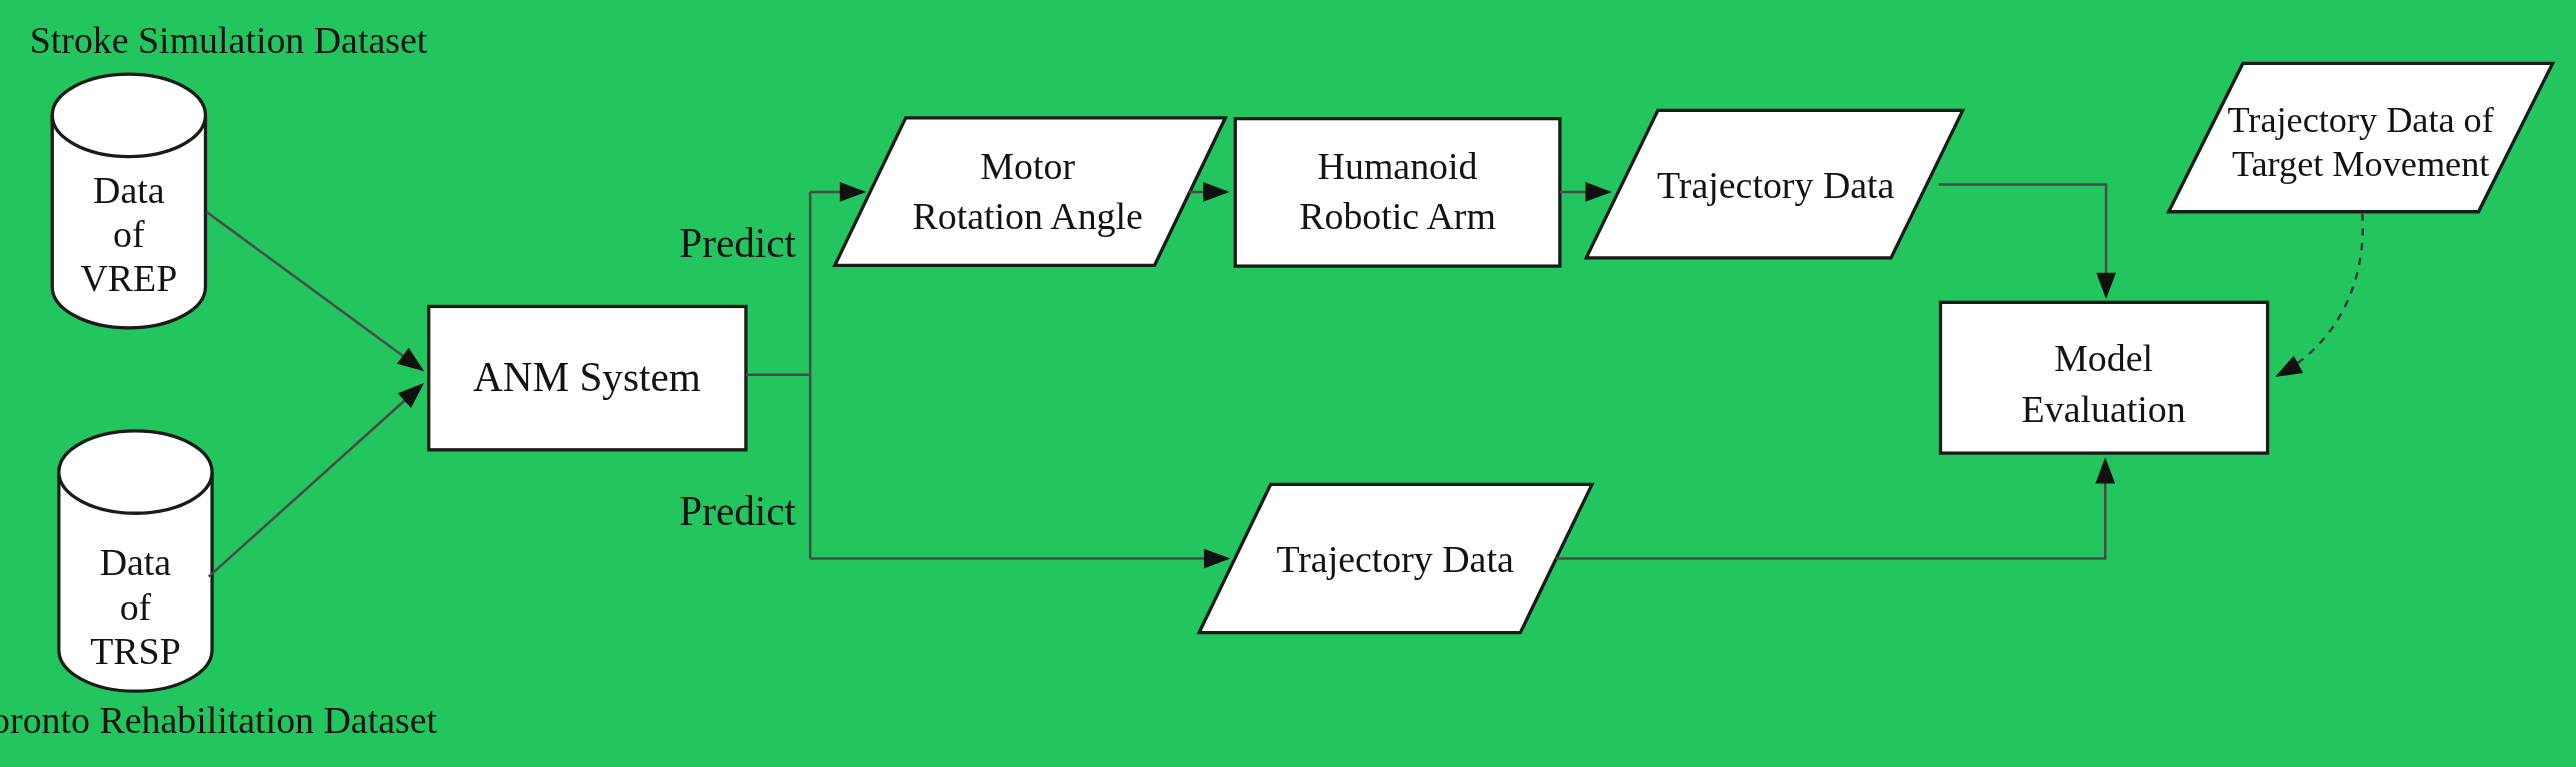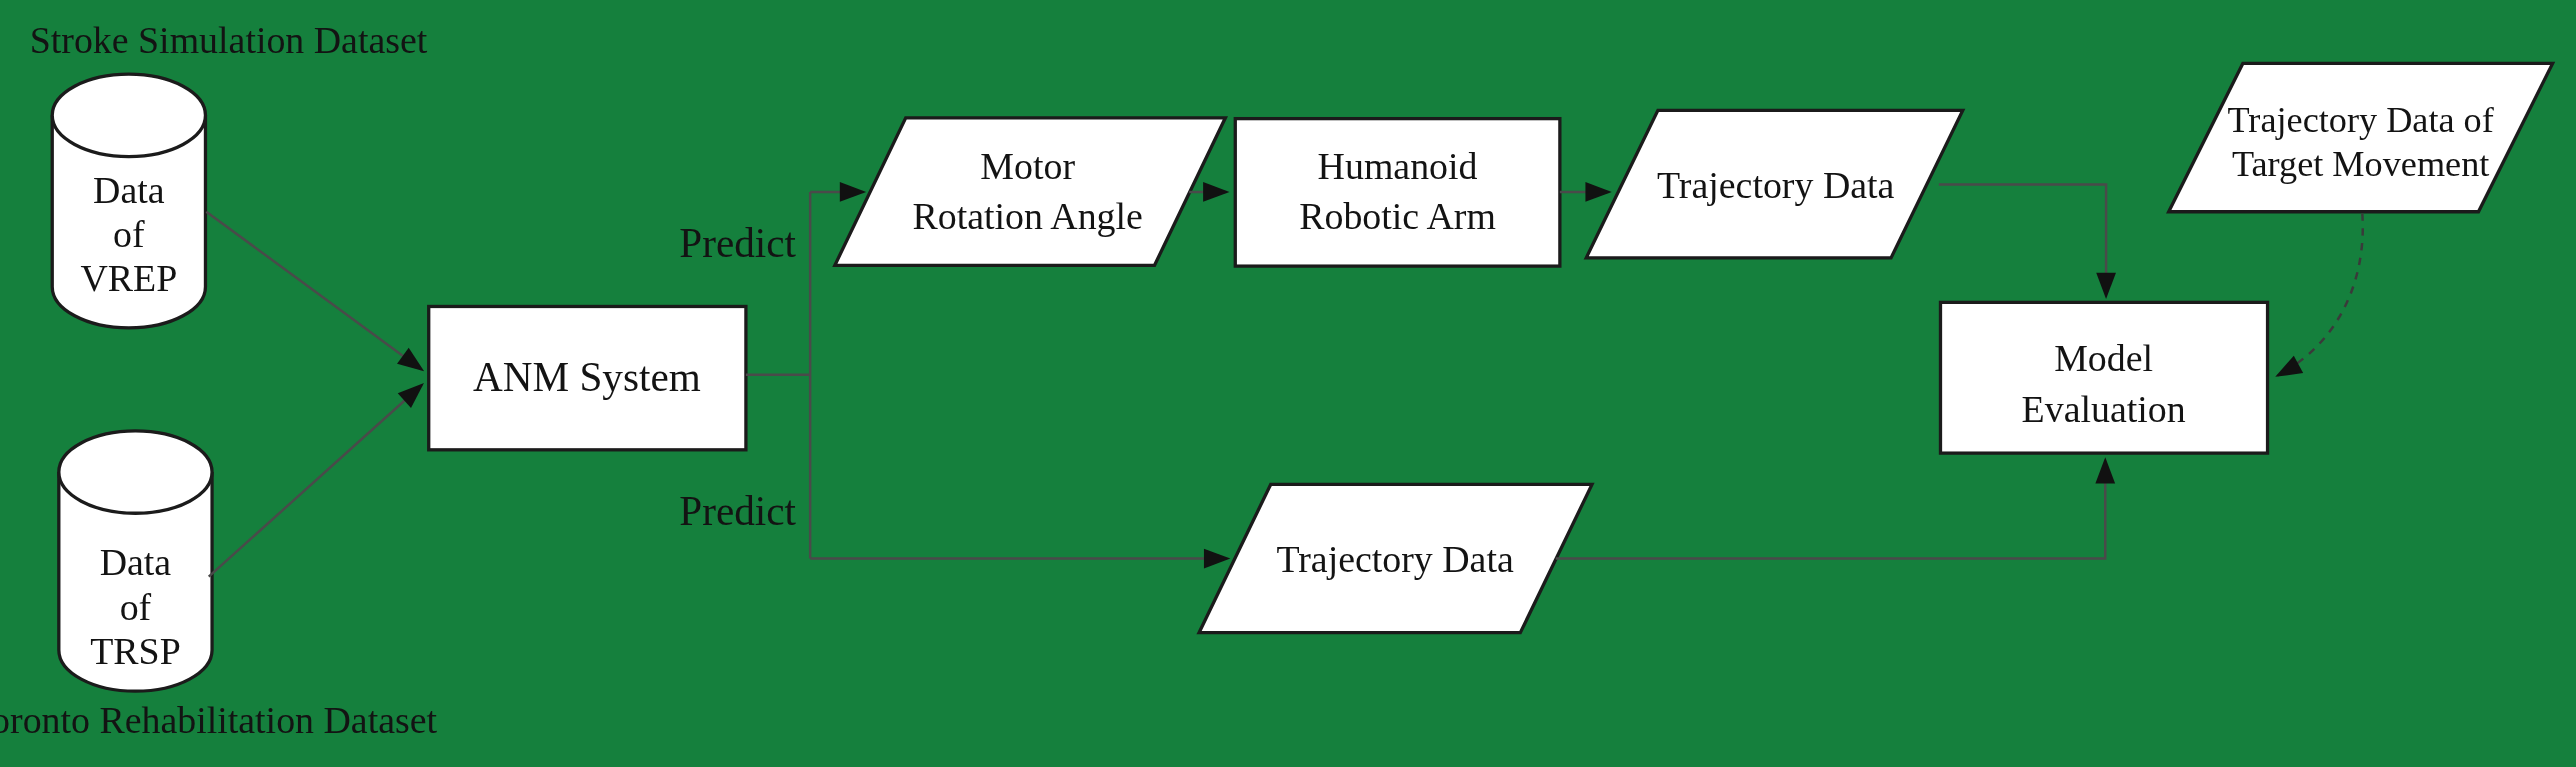--- a/index.html
+++ b/index.html
@@ -1,16 +1,16 @@
 <!DOCTYPE html>
 <html style="font-size:13px"><head>
 <meta charset="utf-8">
 <style>
   html,body{margin:0;padding:0;background:#ffffff;}
-  .stage{width:2576px;height:767px;background:#15803d;position:relative;overflow:hidden;}
+  .stage{width:2576px;height:767px;background:#22c55e;position:relative;overflow:hidden;}
   svg{display:block;width:2576px;height:767px;}
   .t{font-family:"Liberation Serif","DejaVu Serif",serif;fill:#131313;}
   .s44{font-size:44px;}
   .s46{font-size:46px;}
   .s50{font-size:50px;}
   .mid{text-anchor:middle;}
   .shape{fill:#ffffff;stroke:#1b1b1b;stroke-width:4;}
   .conn{fill:none;stroke:#4a4a4a;stroke-width:3;}
   .conn-dash{fill:none;stroke:#3a3a3a;stroke-width:3;stroke-dasharray:9 9;}
 </style>

